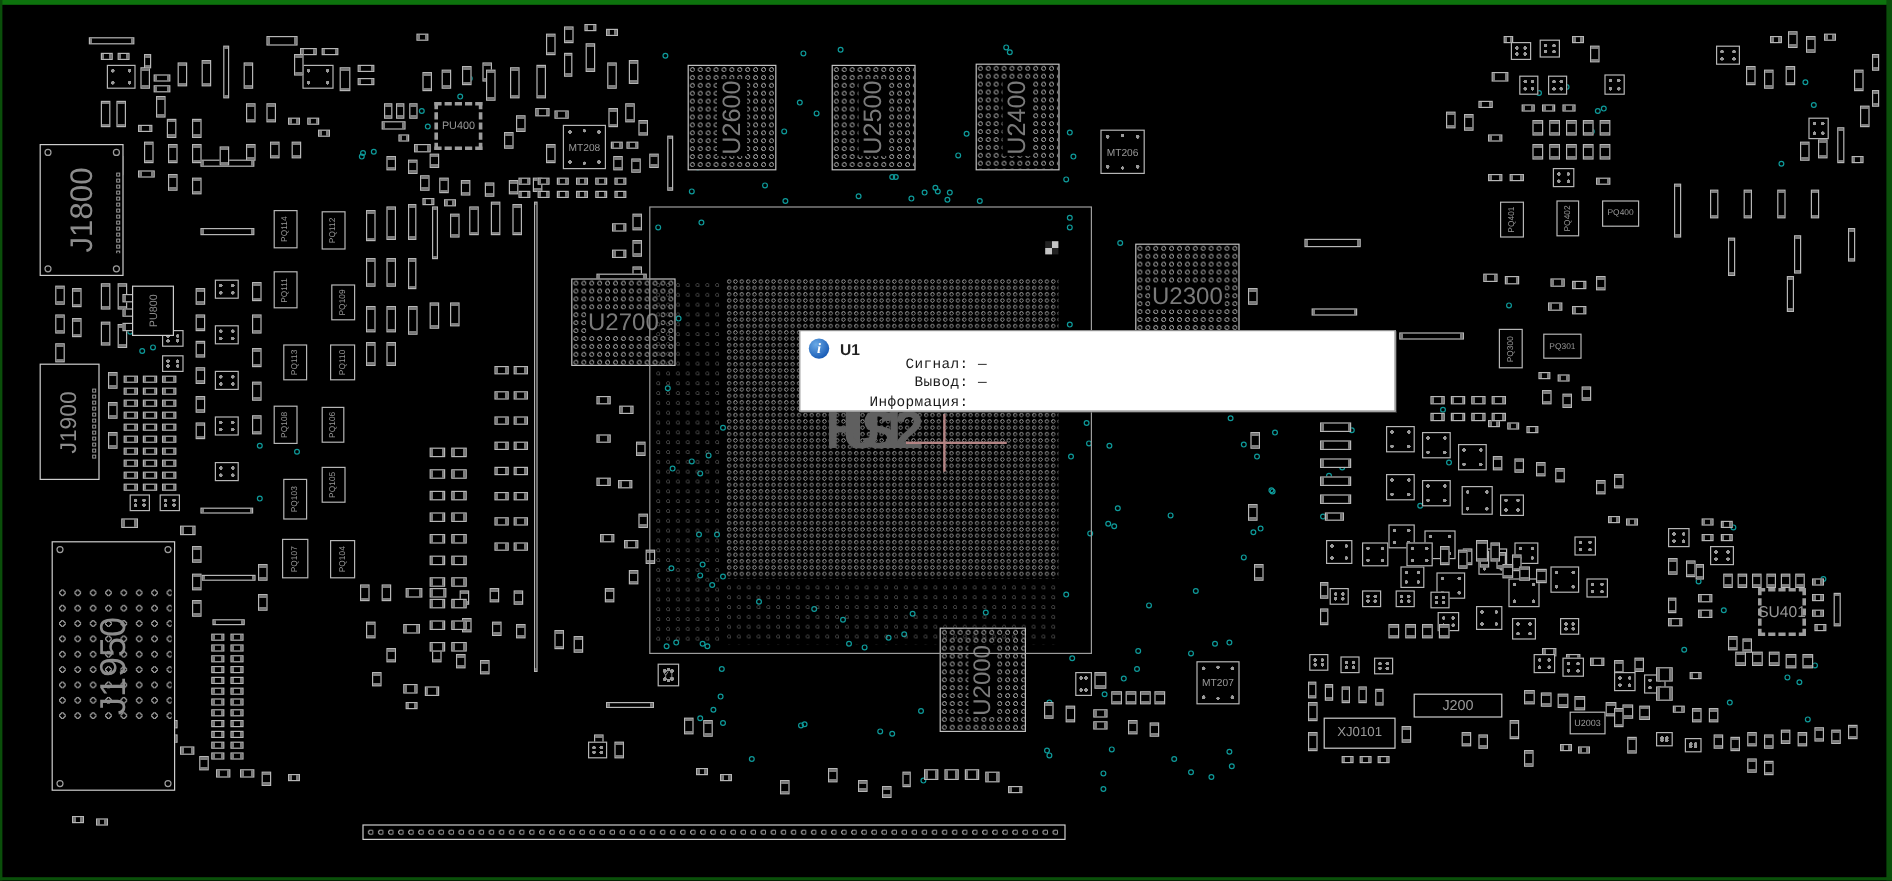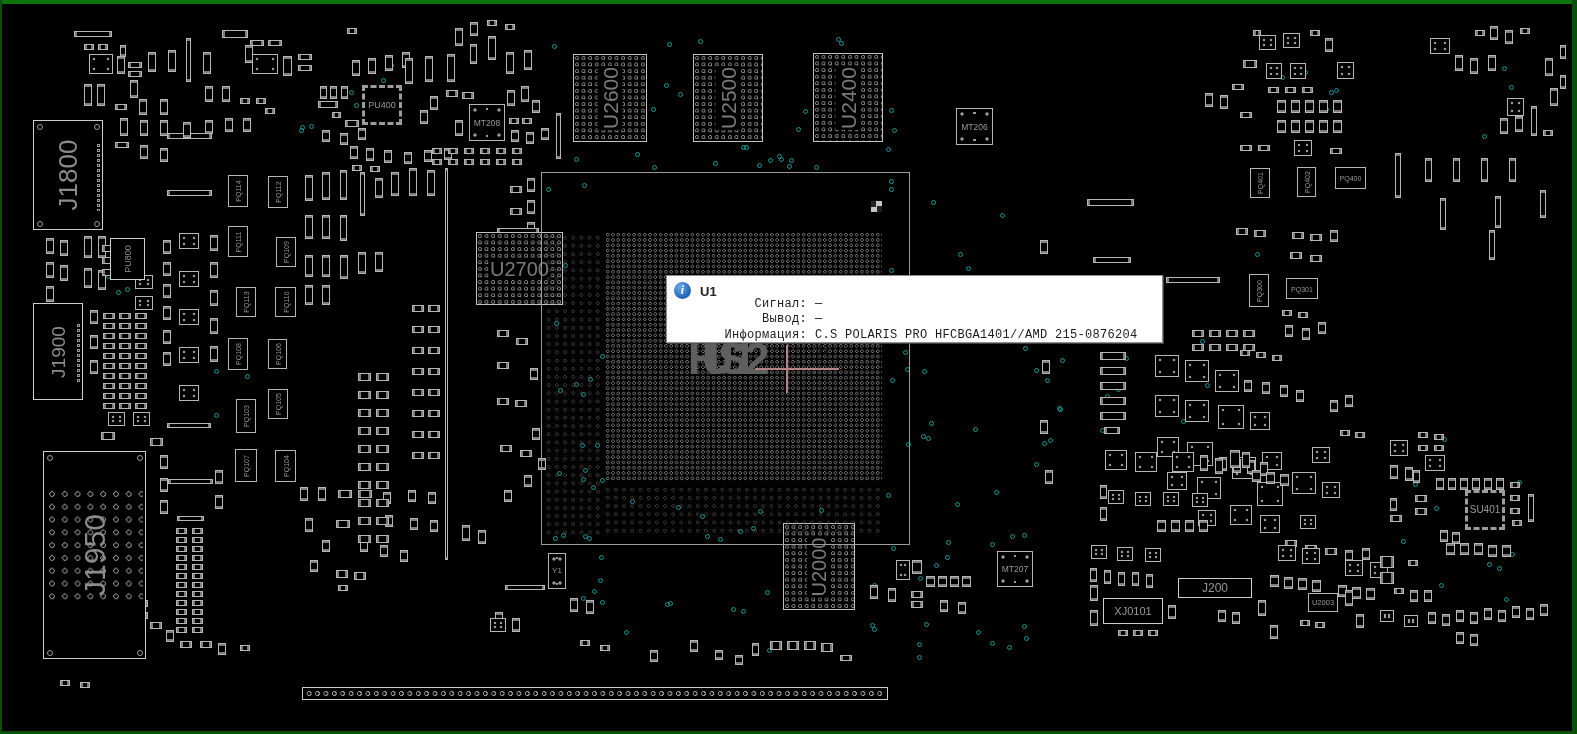--- a/index.html
+++ b/index.html
@@ -78,21 +78,20 @@
       <div class="tt-row">
         <span class="tt-label">Сигнал:</span>
         <span class="tt-value">—</span>
       </div>
       <div class="tt-row">
         <span class="tt-label">Вывод:</span>
         <span class="tt-value">—</span>
       </div>
       <div class="tt-row">
         <span class="tt-label">Информация:</span>
-        <span class="tt-value">C.S POLARIS PRO HFCBGA1401//AMD 215-0876204 U1</span>
       </div>
     </div>
   </div>
 <div class="via" style="left: 552px; top: 44px; width: 5px; height: 5px;"></div>
     <div class="via" style="left: 892px; top: 128px; width: 5px; height: 5px;"></div>
     <div class="via" style="left: 732px; top: 90px; width: 5px; height: 5px;"></div>
     <div class="via" style="left: 712px; top: 68px; width: 5px; height: 5px;"></div>
     <div class="via" style="left: 743px; top: 132px; width: 5px; height: 5px;"></div>
     <div class="via" style="left: 639px; top: 57px; width: 5px; height: 5px;"></div>
     <div class="via" style="left: 817px; top: 104px; width: 5px; height: 5px;"></div>
@@ -883,40 +882,43 @@
     </div>
     <div class="bga" style="left: 693px; top: 54px; width: 70px; height: 88px;">
       <span class="lbl center v lblbg" style="font-size: 21px; color: rgb(122, 122, 122);">U2500</span>
     </div>
     <div class="bga" style="left: 813px; top: 53px; width: 70px; height: 89px;">
       <span class="lbl center v lblbg" style="font-size: 21px; color: rgb(122, 122, 122);">U2400</span>
     </div>
     <div class="bga" style="left: 476px; top: 232px; width: 87px; height: 73px;">
       <span class="lbl center lblbg" style="font-size: 20px; color: rgb(122, 122, 122);">U2700</span>
     </div>
+    <div class="bga" style="left: 946px; top: 203px; width: 87px; height: 87px;">
+      <span class="lbl center lblbg" style="font-size: 20px; color: rgb(122, 122, 122);">U2300</span>
+    </div>
     <div class="bga" style="left: 783px; top: 523px; width: 72px; height: 87px;">
       <span class="lbl center v lblbg" style="font-size: 20px; color: rgb(122, 122, 122);">U2000</span>
     </div>
     <div class="part qfp" style="left: 362px; top: 85px; width: 40px; height: 40px;">
       <span class="lbl center" style="font-size: 9px; color: rgb(152, 152, 152);">PU400</span>
     </div>
     <div class="part mt" style="left: 469px; top: 104px; width: 36px; height: 37px;">
       <span class="lbl center" style="font-size: 8.5px; color: rgb(152, 152, 152);">MT208</span>
     </div>
-    <div class="part mt" style="left: 956px; top: 108px; width: 37px; height: 37px;">
+    <div class="part mt" style="left: 917px; top: 108px; width: 37px; height: 37px;">
       <span class="lbl center" style="font-size: 8.5px; color: rgb(152, 152, 152);">MT206</span>
     </div>
     <div class="part mt" style="left: 997px; top: 551px; width: 36px; height: 36px;">
       <span class="lbl center" style="font-size: 8.5px; color: rgb(152, 152, 152);">MT207</span>
     </div>
-    <div class="part mt" style="left: 548px; top: 553px; width: 18px; height: 36px;">
+    <div class="part mt" style="left: 548px; top: 553px; width: 18px; height: 19px;">
       <span class="lbl center" style="font-size: 8px; color: rgb(152, 152, 152);">Y1</span>
     </div>
     <div class="part qfp" style="left: 1465px; top: 490px; width: 40px; height: 40px;">
-      <span class="lbl center" style="font-size: 10px; color: rgb(152, 152, 152);">SU401</span>
+      <span class="lbl center" style="font-size: 13px; color: rgb(152, 152, 152);">SU401</span>
     </div>
     <div class="part conn" style="left: 1103px; top: 598px; width: 60px; height: 26px;">
       <span class="lbl center" style="font-size: 11px; color: rgb(152, 152, 152);">XJ0101</span>
     </div>
     <div class="part conn" style="left: 1178px; top: 578px; width: 74px; height: 20px;">
       <span class="lbl center" style="font-size: 12px; color: rgb(152, 152, 152);">J200</span>
     </div>
     <div class="part" style="left: 1308px; top: 593px; width: 30px; height: 19px;">
       <span class="lbl center" style="font-size: 7.5px; color: rgb(152, 152, 152);">U2003</span>
     </div>

